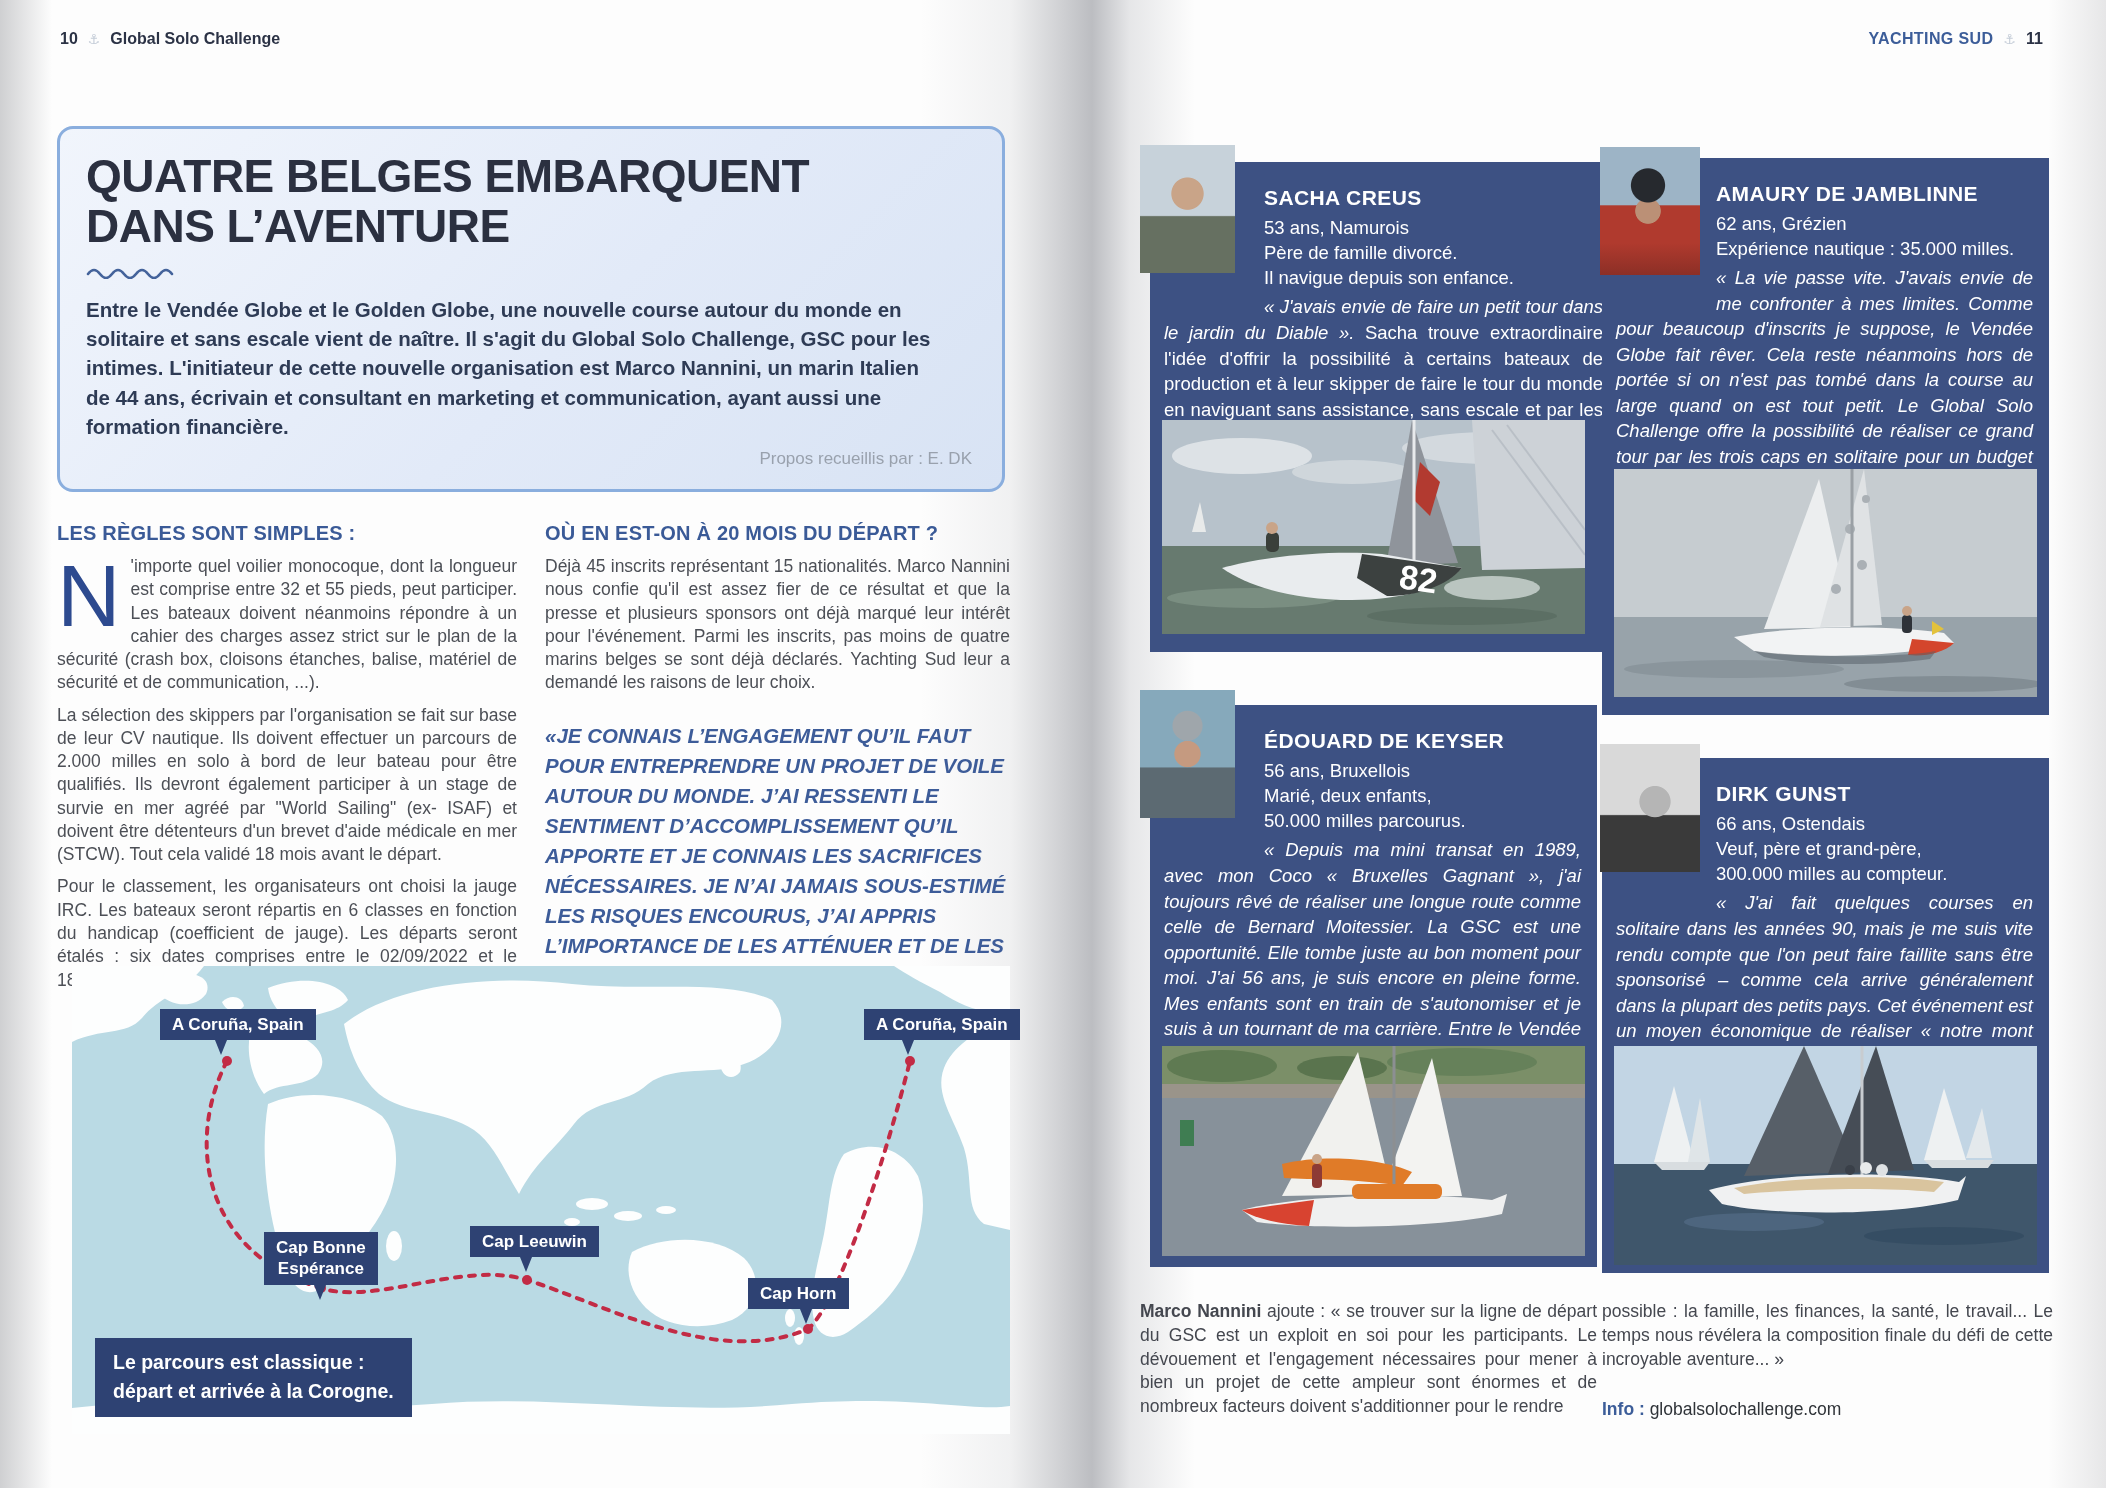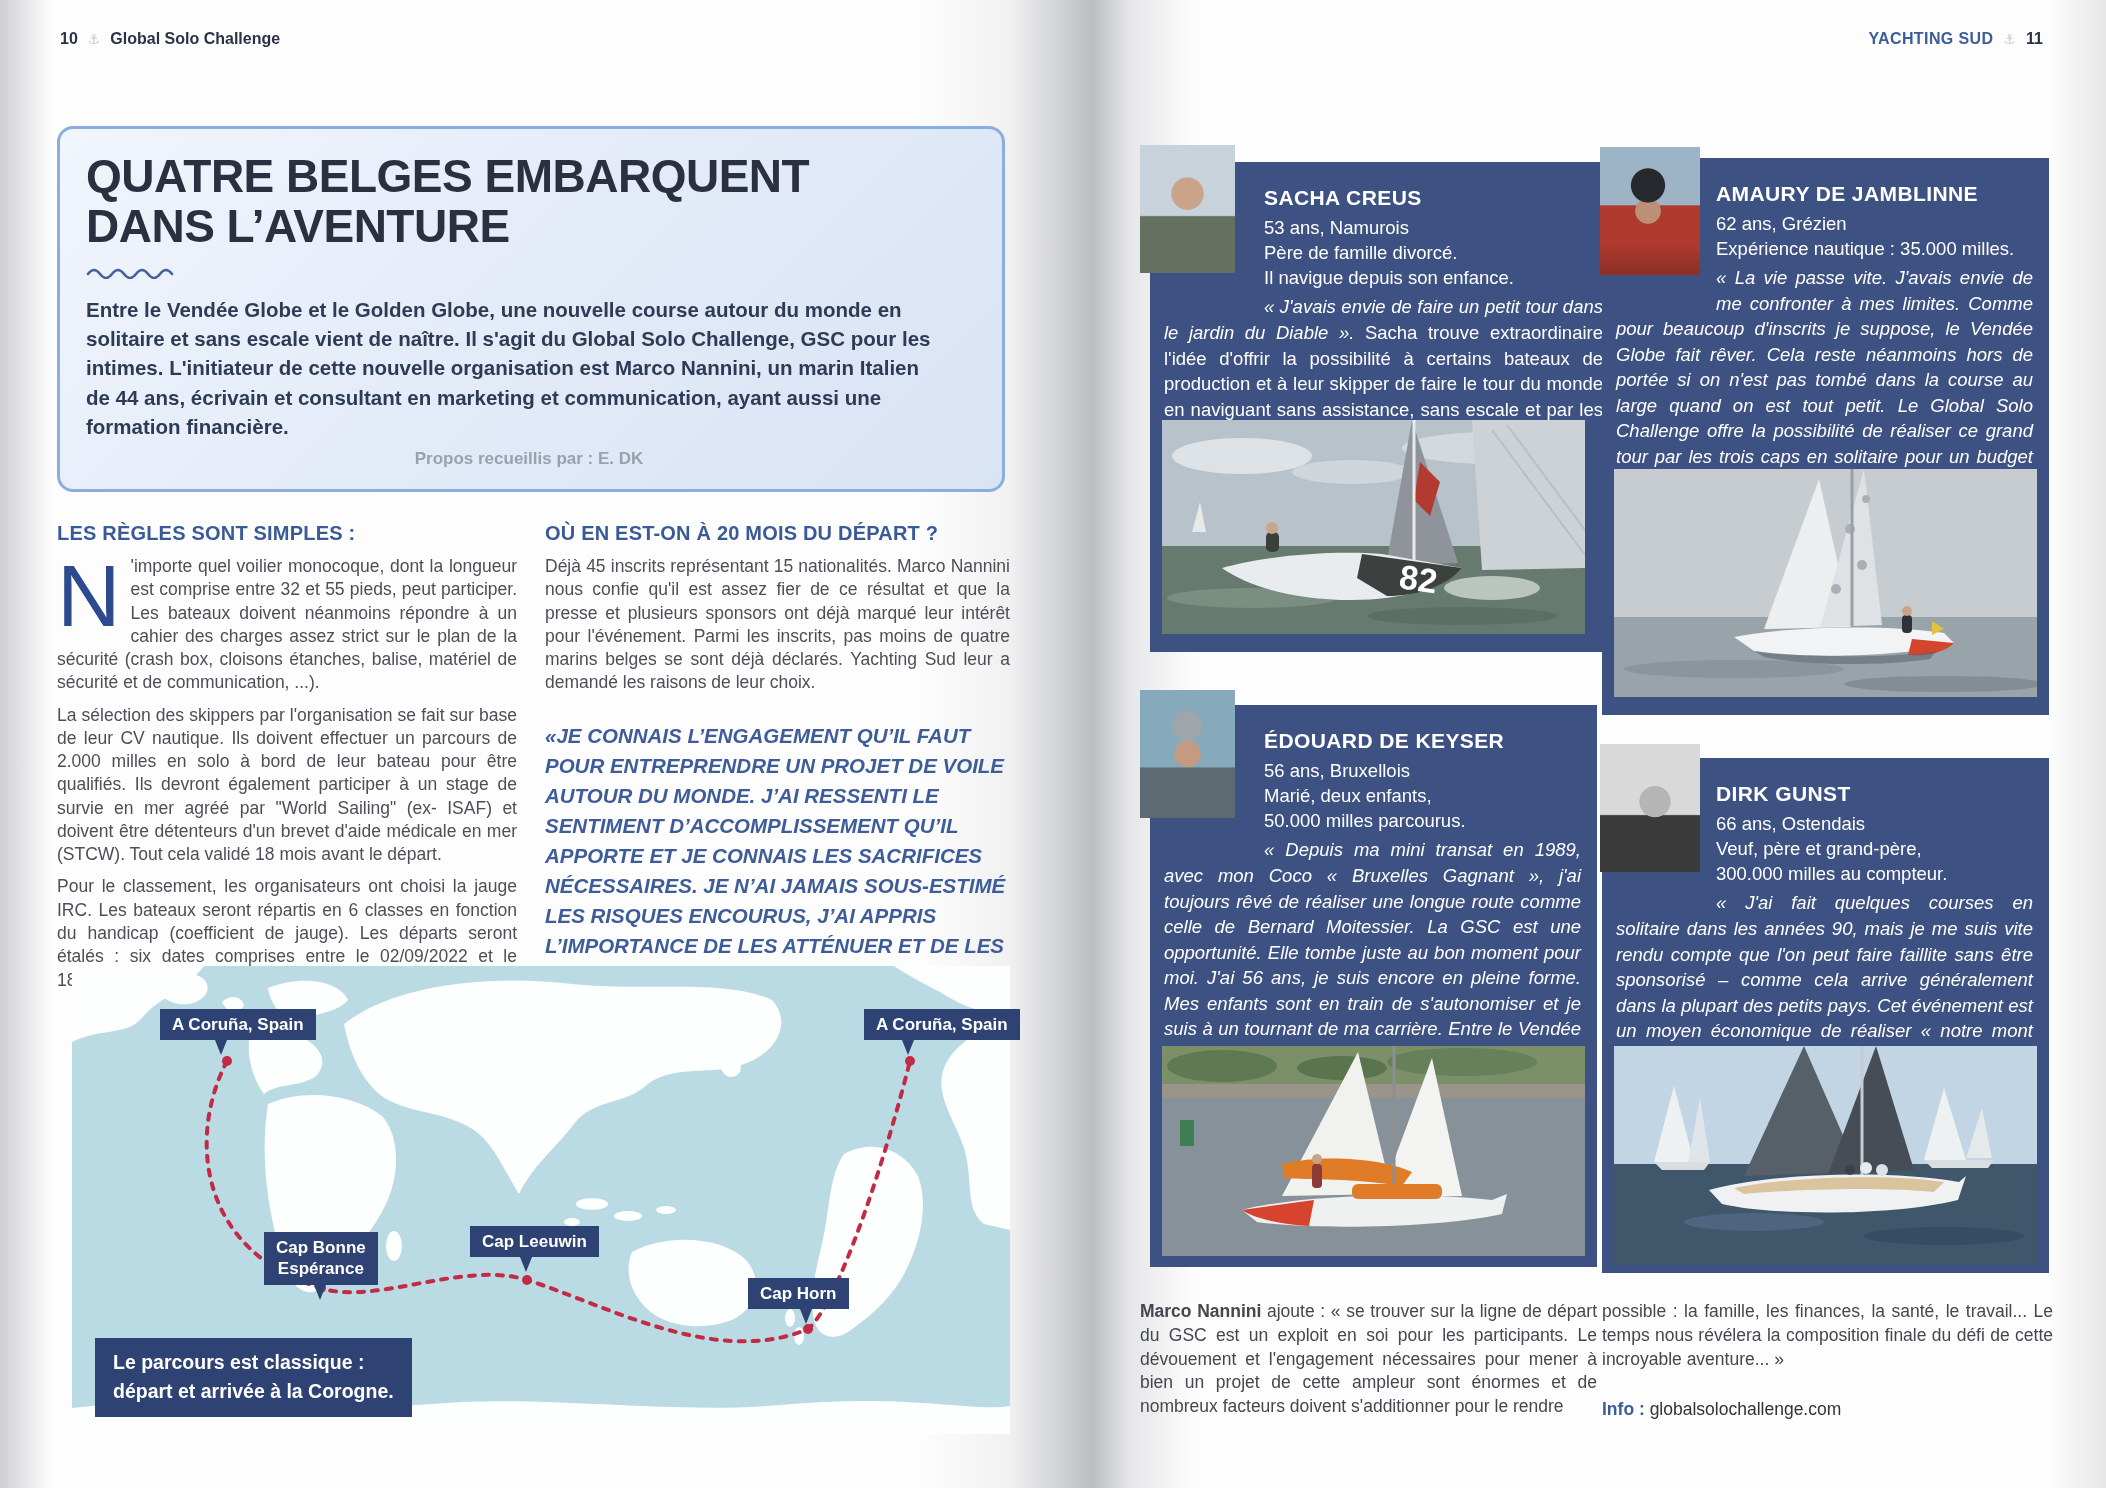--- a/index.html
+++ b/index.html
@@ -17,21 +17,21 @@
   .hdr{position:absolute;top:30px;display:flex;align-items:center;gap:10px;font-size:16px;font-weight:bold;color:#2b3245;}
   .hdr .anchor{color:#c5cdd8;font-size:14px;font-weight:normal;}
   .hdr .mag{color:#3c5d99;letter-spacing:.4px;}
   
   .intro-box{position:absolute;left:57px;top:126px;width:948px;height:366px;box-sizing:border-box;
     border:3px solid #8aaede;border-radius:16px;padding:22px 30px 0 26px;
     background:linear-gradient(135deg,#f1f5fc 0%,#e2eaf8 55%,#d8e3f4 100%);}
   .t1{font-size:46px;font-weight:800;letter-spacing:-.5px;line-height:1.09;color:#44639b;margin:0;}
   .t2{font-size:46px;font-weight:800;letter-spacing:-.5px;line-height:1.09;color:#2b3040;margin:0;}
   .intro-p{font-size:20.5px;font-weight:bold;color:#2e3b55;line-height:1.42;margin:12px 0 0 0;width:97%;}
-  .byline{font-size:17px;color:#99a1ad;text-align:center;margin-top:8px;font-weight:bold;}
+  .byline{font-size:17px;color:#99a1ad;text-align:right;margin-top:8px;}
   
   .col{position:absolute;top:498px;margin-top:24px;}
   .h2{font-size:20px;font-weight:bold;color:#3a5a97;letter-spacing:.2px;margin:0 0 10px 0;}
   .body-p{font-size:17.5px;color:#4c4f56;line-height:1.33;text-align:justify;margin:0 0 9px 0;}
   .dropcap{float:left;font-size:88px;line-height:.74;font-weight:normal;color:#2d4a8f;padding:8px 10px 2px 0;}
   .bigquote{font-size:20.5px;font-weight:bold;font-style:italic;color:#3d5c99;line-height:1.47;margin-top:26px;}
   
   .map{position:absolute;left:72px;top:966px;width:938px;height:468px;}
   .map svg.world{position:absolute;left:0;top:0;}
   .pin{position:absolute;background:#2e4273;color:#fff;font-weight:bold;font-size:17px;

